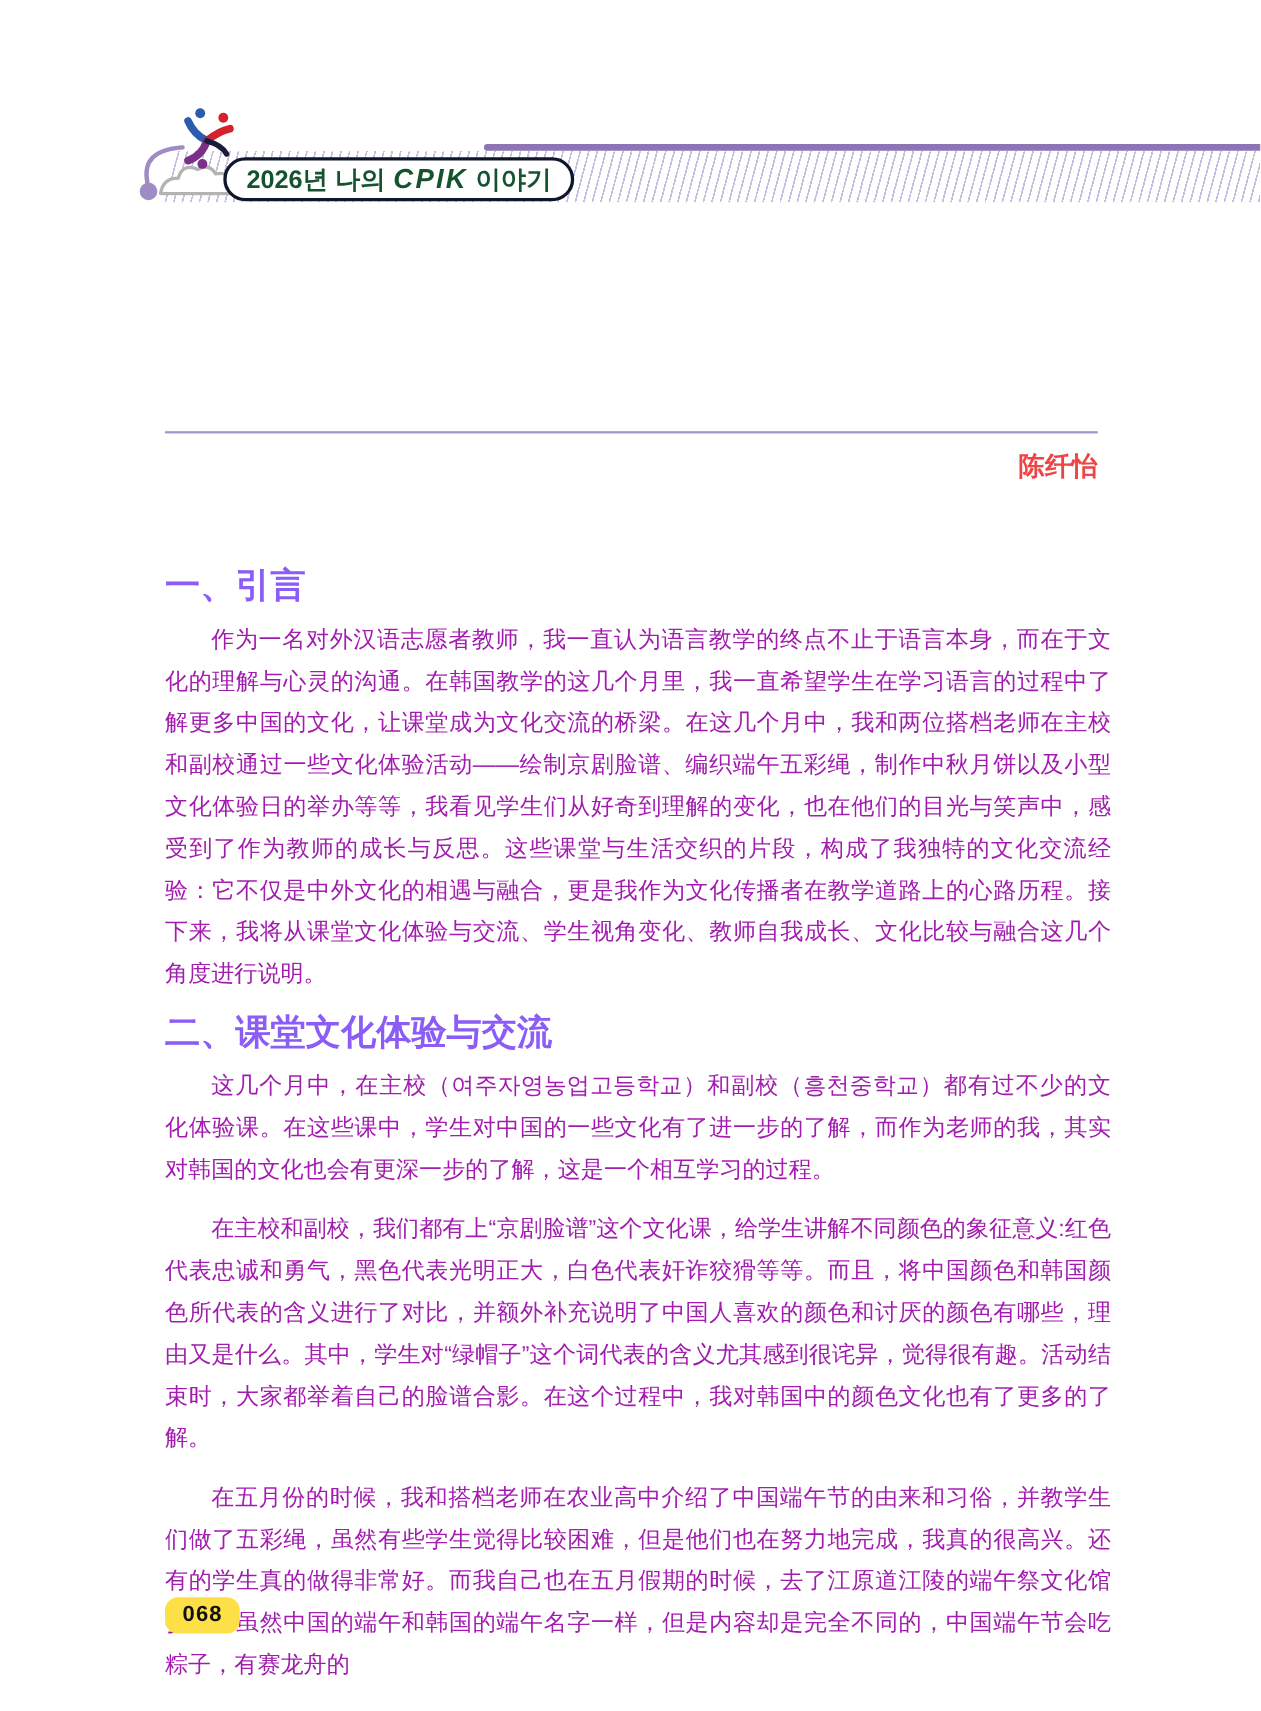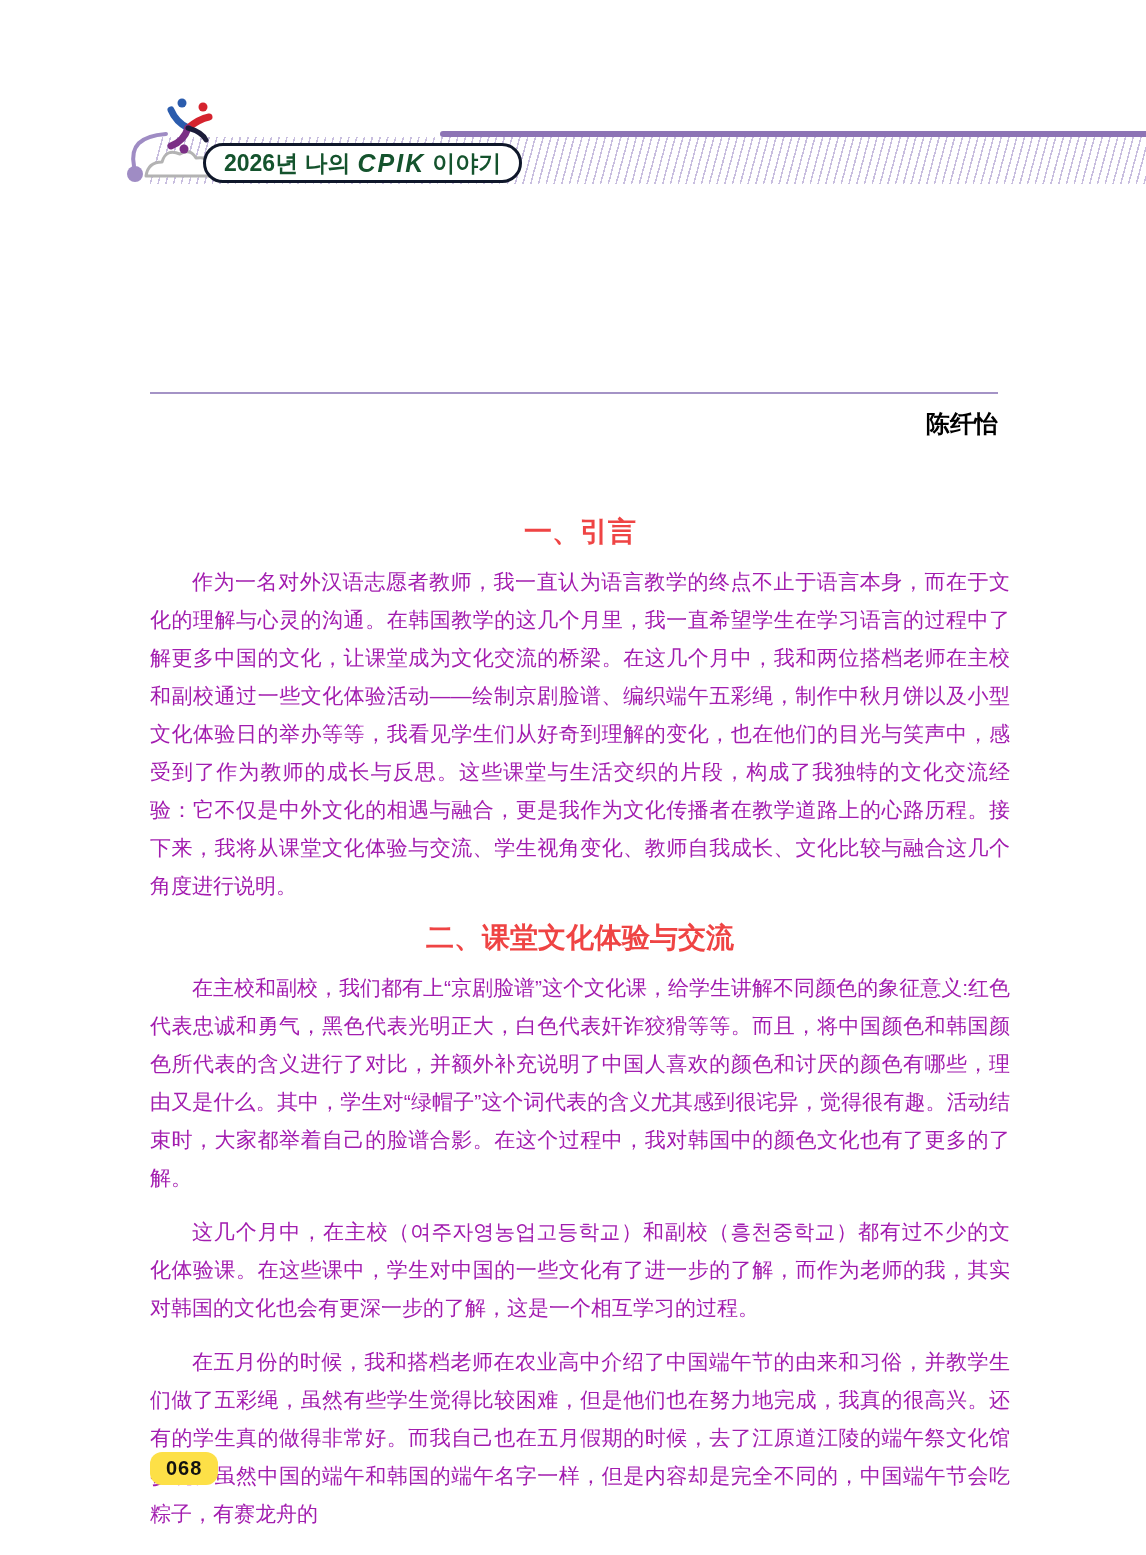--- a/index.html
+++ b/index.html
@@ -39,29 +39,28 @@
   .article-title {
     position:absolute; left:150px; top:237px; width:900px; z-index:1;
     font-size:50px; font-weight:800; color:#9b84c1; letter-spacing:1px;
   }
   .divider {
     position:absolute; left:150px; top:392px; width:848px; height:2px;
     background:#a493c6;
   }
   .author-row {
     position:absolute; left:150px; top:408px; width:848px;
-    text-align:right; font-weight:bold; font-size:24px; color:#000000;
+    text-align:right; font-weight:bold; font-size:24px; color:#ef4444;
   }
   .content {
     position:absolute; left:150px; top:517px; width:860px;
   }
   .section-heading {
-    font-size:28px; font-weight:800; color:#ef4444; line-height:30px;
+    font-size:32px; font-weight:800; color:#8b5cf6; line-height:30px;
     margin:0 0 16px 0;
-    text-align:center;
   }
   .section-heading.second { margin-top:18px; }
   .para {
     font-size:21px; line-height:38px; color:#a21caf;
     text-align:justify; text-indent:2em; margin:0 0 16px 0;
   }
 
   
   .page-badge {
     position:absolute; left:150px; top:1452px;
@@ -105,22 +104,22 @@
 
   <div class="divider"></div>
 
   <div class="author-row">陈纤怡</div>
 
   <div class="content">
     <h2 class="section-heading">一、引言</h2>
     <p class="para">作为一名对外汉语志愿者教师，我一直认为语言教学的终点不止于语言本身，而在于文化的理解与心灵的沟通。在韩国教学的这几个月里，我一直希望学生在学习语言的过程中了解更多中国的文化，让课堂成为文化交流的桥梁。在这几个月中，我和两位搭档老师在主校和副校通过一些文化体验活动——绘制京剧脸谱、编织端午五彩绳，制作中秋月饼以及小型文化体验日的举办等等，我看见学生们从好奇到理解的变化，也在他们的目光与笑声中，感受到了作为教师的成长与反思。这些课堂与生活交织的片段，构成了我独特的文化交流经验：它不仅是中外文化的相遇与融合，更是我作为文化传播者在教学道路上的心路历程。接下来，我将从课堂文化体验与交流、学生视角变化、教师自我成长、文化比较与融合这几个角度进行说明。</p>
 
     <h2 class="section-heading second">二、课堂文化体验与交流</h2>
+    <p class="para">这几个月中，在主校（여주자영농업고등학교）和副校（흥천중학교）都有过不少的文化体验课。在这些课中，学生对中国的一些文化有了进一步的了解，而作为老师的我，其实对韩国的文化也会有更深一步的了解，这是一个相互学习的过程。</p>
     <p class="para">在主校和副校，我们都有上“京剧脸谱”这个文化课，给学生讲解不同颜色的象征意义:红色代表忠诚和勇气，黑色代表光明正大，白色代表奸诈狡猾等等。而且，将中国颜色和韩国颜色所代表的含义进行了对比，并额外补充说明了中国人喜欢的颜色和讨厌的颜色有哪些，理由又是什么。其中，学生对“绿帽子”这个词代表的含义尤其感到很诧异，觉得很有趣。活动结束时，大家都举着自己的脸谱合影。在这个过程中，我对韩国中的颜色文化也有了更多的了解。</p>
-    <p class="para">这几个月中，在主校（여주자영농업고등학교）和副校（흥천중학교）都有过不少的文化体验课。在这些课中，学生对中国的一些文化有了进一步的了解，而作为老师的我，其实对韩国的文化也会有更深一步的了解，这是一个相互学习的过程。</p>
     <p class="para">在五月份的时候，我和搭档老师在农业高中介绍了中国端午节的由来和习俗，并教学生们做了五彩绳，虽然有些学生觉得比较困难，但是他们也在努力地完成，我真的很高兴。还有的学生真的做得非常好。而我自己也在五月假期的时候，去了江原道江陵的端午祭文化馆参观。虽然中国的端午和韩国的端午名字一样，但是内容却是完全不同的，中国端午节会吃粽子，有赛龙舟的</p>
   </div>
 
   <div class="page-badge">
     <span>068</span>
   </div>
 
 </div>
 
 </body></html>

